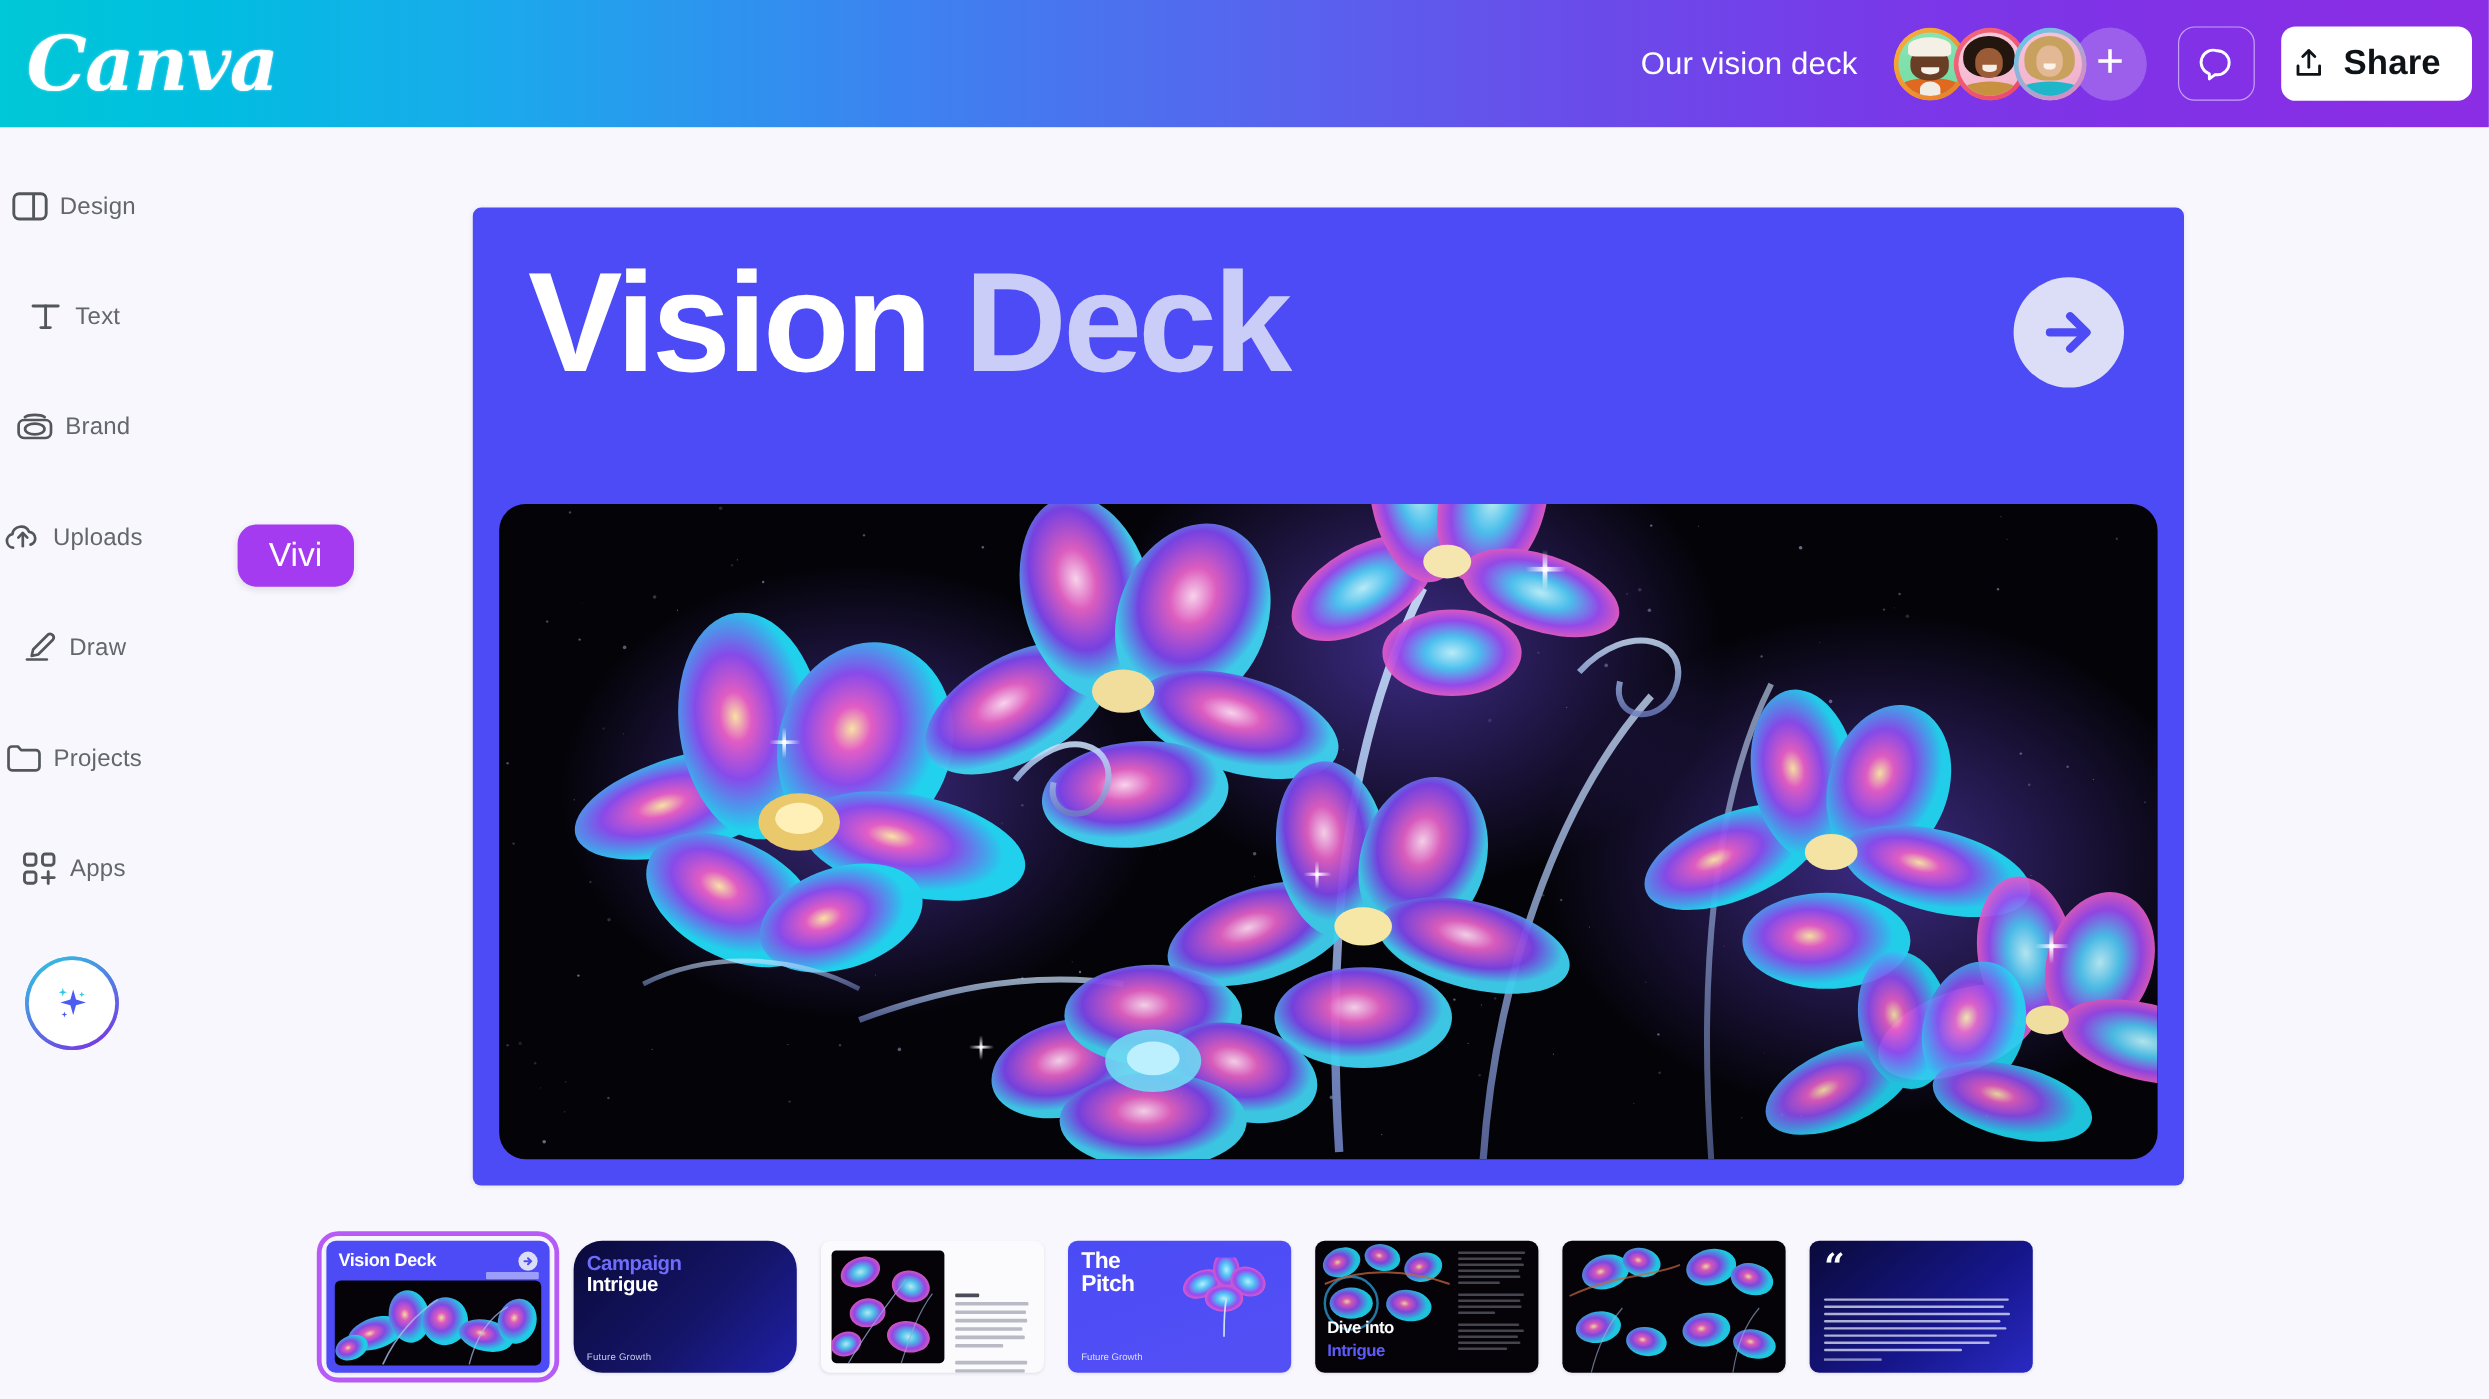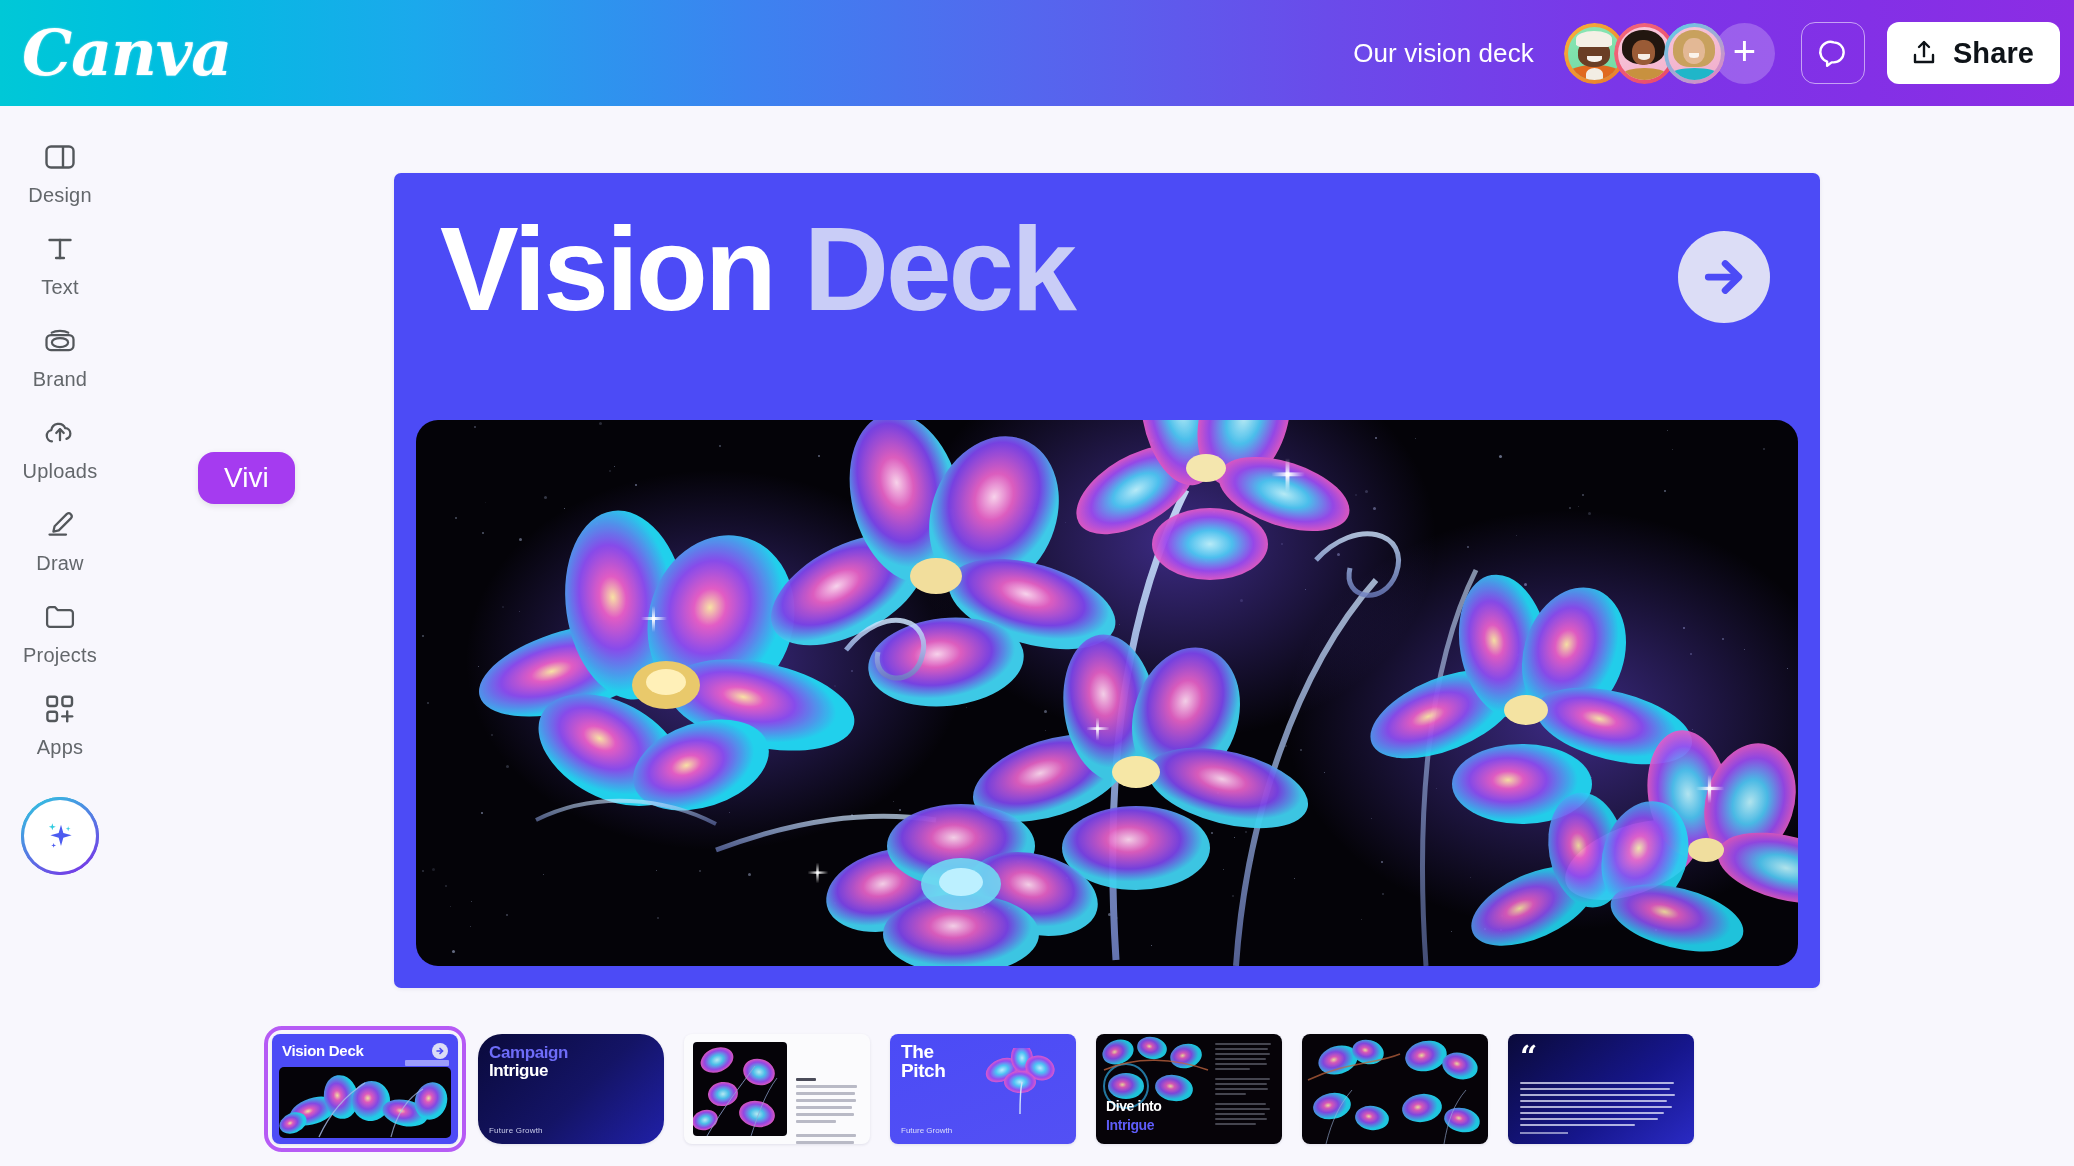--- a/index.html
+++ b/index.html
@@ -112,39 +112,39 @@
     border: 1.6px solid rgba(255,255,255,.55);
     border-radius: 14px;
     display: flex; align-items: center; justify-content: center;
   }
   .share-btn {
     margin-left: 22px;
     height: 62px;
     background: #ffffff;
     border-radius: 12px;
     display: flex; align-items: center;
-    padding: 0 26px 0 22px;
+    padding: 0 26px 0 8px;
     gap: 14px;
   }
   .share-btn .label {
     font-size: 29px; font-weight: 700; color: #0E1318; letter-spacing: .1px;
   }
 
   
   .sidebar {
     position: absolute; top: 106px; left: 0;
     width: 120px; height: 1060px;
     background: #F8F7FD;
     display: flex; flex-direction: column; align-items: center;
     padding-top: 20px;
     z-index: 20;
   }
   .side-item {
     width: 108px; height: 92px;
-    display: flex; flex-direction: column;
+    display: flex; 
     align-items: center; justify-content: center;
     gap: 7px;
     border-radius: 12px;
   }
   .side-item .ico { height: 40px; display: flex; align-items: center; }
   .side-item .lbl {
     font-size: 20px; color: #63676B; letter-spacing: .2px;
   }
   .ai-orb {
     margin-top: 30px;
@@ -160,21 +160,21 @@
   }
   .ai-orb-wrap { position: relative; }
   .ai-orb-wrap::before {
     content:""; position:absolute; left:-3px; top:27px;
     width:78px; height:78px; border-radius:50%;
     background: linear-gradient(150deg,#2ECBE0 0%,#7D2AE8 100%);
   }
 
   
   .cursor-tag {
-    position: absolute; left: 198px; top: 452px;
+    position: absolute; left: 198px; top: 437px;
     z-index: 25;
     border-radius: 26px;
   }
   .cursor-pill {
     background: #A53BF0;
     color: #fff;
     font-size: 28px; font-weight: 500;
     padding: 10px 26px;
     border-radius: 16px;
     box-shadow: 0 2px 6px rgba(0,0,0,.10);

